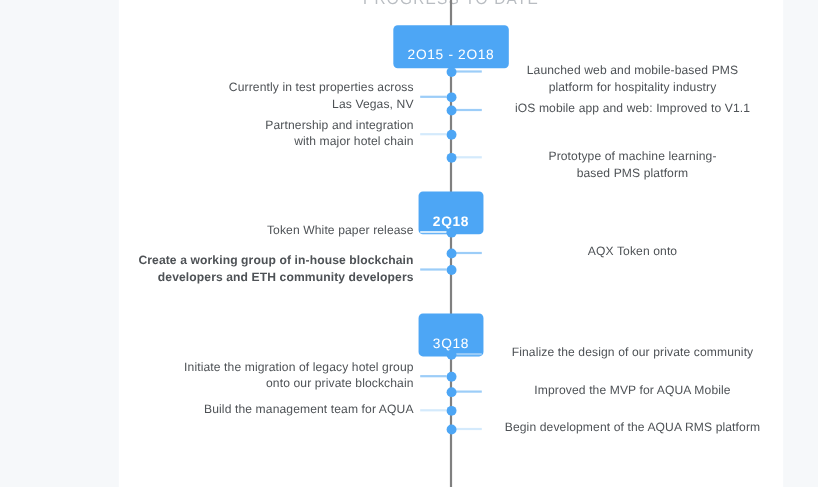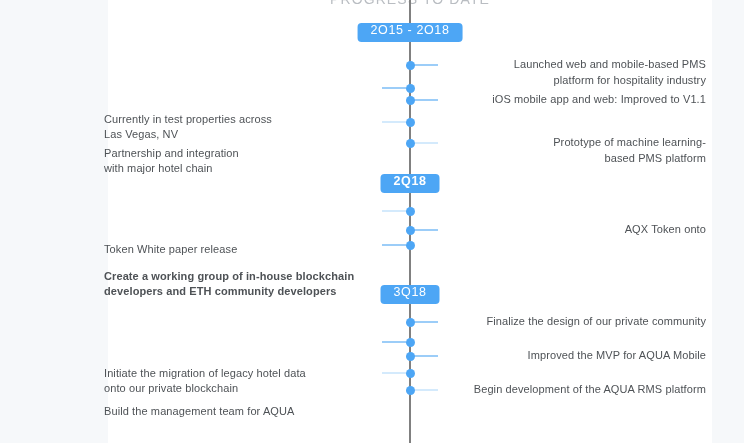--- a/index.html
+++ b/index.html
@@ -59,21 +59,21 @@
 
   
   .period-badge {
     position: absolute;
     transform: translateX(-50%);
     background: #4da6f5;
     color: #ffffff;
     font-size: 12.5px;
     letter-spacing: 0.6px;
     border-radius: 4px;
-    padding: 0 13px 5px 13px;
+    padding: 20px 13px 5px 13px;
     white-space: nowrap;
     line-height: 14px;
   }
 
   
   .milestone {
     position: absolute;
     left: 0;
     width: 604px;
     height: 0;
@@ -113,27 +113,27 @@
     position: absolute;
     font-size: 11px;
     line-height: 15.5px;
     color: #4e5256;
     letter-spacing: 0.1px;
     white-space: pre-line;
   }
   .milestone.side-right .label {
     left: 336px;
     top: -8px;
-    text-align: right;
+    text-align: center;
     width: 262px;
   }
   .milestone.side-left .label {
     right: 336px;
+    text-align: right;
     width: 272px;
-    margin-top: 39px;
   }
 </style>
 </head>
 <body>
 
 <div id="page">
 
   <div id="content-column">
 
     <div id="page-title">PROGRESS TO DATE</div>
@@ -190,21 +190,21 @@
         </div>
         <div class="period-badge" style="top: 285px; left: 302px;">3Q18</div>
         <div class="milestone side-right" style="top: 322px;">
           <div class="stub"></div>
           <div class="dot"></div>
           <div class="label">Finalize the design of our private community</div>
         </div>
         <div class="milestone side-left" style="top: 342px;">
           <div class="stub"></div>
           <div class="dot"></div>
-          <div class="label" style="top: -15.5px;">Initiate the migration of legacy hotel data
+          <div class="label" style="top: -15.5px;">Initiate the migration of legacy hotel group
 onto our private blockchain</div>
         </div>
         <div class="milestone side-right" style="top: 356px;">
           <div class="stub"></div>
           <div class="dot"></div>
           <div class="label">Improved the MVP for AQUA Mobile</div>
         </div>
         <div class="milestone side-left faint" style="top: 373px;">
           <div class="stub"></div>
           <div class="dot"></div>

